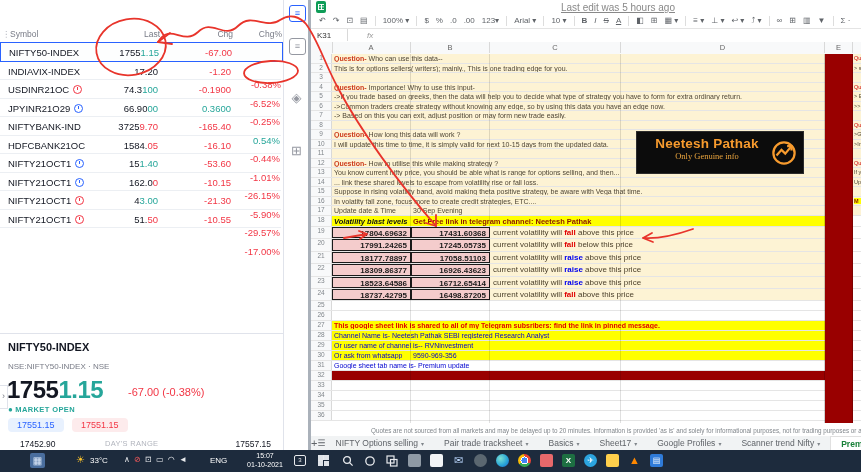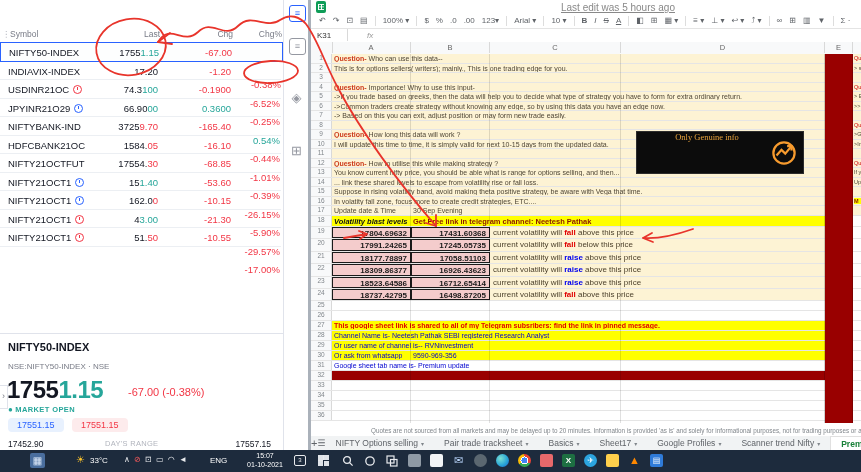--- a/index.html
+++ b/index.html
@@ -38,21 +38,21 @@
   .d-title{position:absolute;left:8px;top:7px;font-size:11px;font-weight:bold;}
   .d-sub{position:absolute;left:8px;top:28px;font-size:8px;color:#787b86;}
   .d-price{position:absolute;left:7px;top:42px;font-size:24px;font-weight:bold;letter-spacing:-0.5px;}
   .d-price .p2{color:#26a69a;}
   .d-chg{position:absolute;left:128px;top:52px;font-size:11px;color:#f23645;}
   .d-status{position:absolute;left:8px;top:71px;font-size:7.5px;color:#26a69a;font-weight:bold;letter-spacing:.4px;}
   .d-status .dot{font-size:8px;margin-right:2px;}
   .pill{position:absolute;top:84px;font-size:9px;padding:2px 9px;border-radius:4px;}
   .pill.bid{left:8px;background:#e8f1fe;color:#2962ff;}
   .pill.ask{left:72px;background:#fdebec;color:#f23645;}
-  .d-low{position:absolute;left:8px;top:105px;font-size:8.5px;color:#131722;text-align:center;}
+  .d-low{position:absolute;left:20px;top:105px;font-size:8.5px;color:#131722;text-align:center;}
   .d-rl{position:absolute;left:105px;top:105px;font-size:7.5px;color:#b2b5be;letter-spacing:.3px;}
   .d-high{position:absolute;right:12px;top:105px;font-size:8.5px;color:#131722;}
   
   #rail{position:absolute;left:283px;top:0;width:25px;height:450px;border-left:1px solid #e0e3eb;background:#fff;}
   .ric{position:absolute;left:5px;width:15px;height:15px;border:1.5px solid #9598a1;border-radius:3px;
        color:#9598a1;font-size:9px;line-height:14px;text-align:center;cursor:pointer;}
   .ric.active{border-color:#2962ff;color:#2962ff;}
   .ric.noborder{border:none;font-size:13px;line-height:15px;}
   
   #sheet-pane{position:absolute;left:308px;top:0;width:553px;height:450px;background:#fff;
@@ -197,26 +197,20 @@
           <span class="rchg dn">-165.40</span>
           <span class="rpct dn">-0.44%</span>
         </div>
         <div class="wrow">
           <span class="rsym">HDFCBANK21OC</span>
           <span class="rlast"><span>1584.</span><span class="tick dn">05</span></span>
           <span class="rchg dn">-16.10</span>
           <span class="rpct dn">-1.01%</span>
         </div>
         <div class="wrow">
-          <span class="rsym">NIFTY21OCTFUT</span>
-          <span class="rlast"><span>17554.</span><span class="tick dn">30</span></span>
-          <span class="rchg dn">-68.85</span>
-          <span class="rpct dn">-0.39%</span>
-        </div>
-        <div class="wrow">
           <span class="rsym">NIFTY21OCT1<span class="clk blue"></span></span>
           <span class="rlast"><span>15</span><span class="tick up">1.40</span></span>
           <span class="rchg dn">-53.60</span>
           <span class="rpct dn">-26.15%</span>
         </div>
         <div class="wrow">
           <span class="rsym">NIFTY21OCT1<span class="clk blue"></span></span>
           <span class="rlast"><span>162.0</span><span class="tick dn">0</span></span>
           <span class="rchg dn">-10.15</span>
           <span class="rpct dn">-5.90%</span>
@@ -598,20 +592,21 @@
           <div class="gut">36</div>
           <div class="rc">
             <div class="rbg bg-white"></div>
           </div>
         </div>
       </div>
     <div id="ecol"></div>
     <div id="vlines"></div>
 
     <div class="watermark">
+      <div class="wm1">Neetesh Pathak</div>
       <div class="wm2">Only Genuine info</div>
       <svg class="wmlogo" width="30" height="30" viewBox="0 0 24 24">
         <circle cx="12" cy="12" r="8.5" fill="none" stroke="#f79b2e" stroke-width="1.8"></circle>
         <polyline points="6,14 10,9.5 13,12.5 18,6.5" fill="none" stroke="#f79b2e" stroke-width="1.8"></polyline>
         <polyline points="14.5,6.5 18,6.5 18,10" fill="none" stroke="#f79b2e" stroke-width="1.8"></polyline>
       </svg>
     </div>
 
     <div class="discl">
       <span>Quotes are not sourced from all markets and may be delayed up to 20 minutes. Information is provided 'as is' and solely for informational purposes, not for trading purposes or advice.</span>

